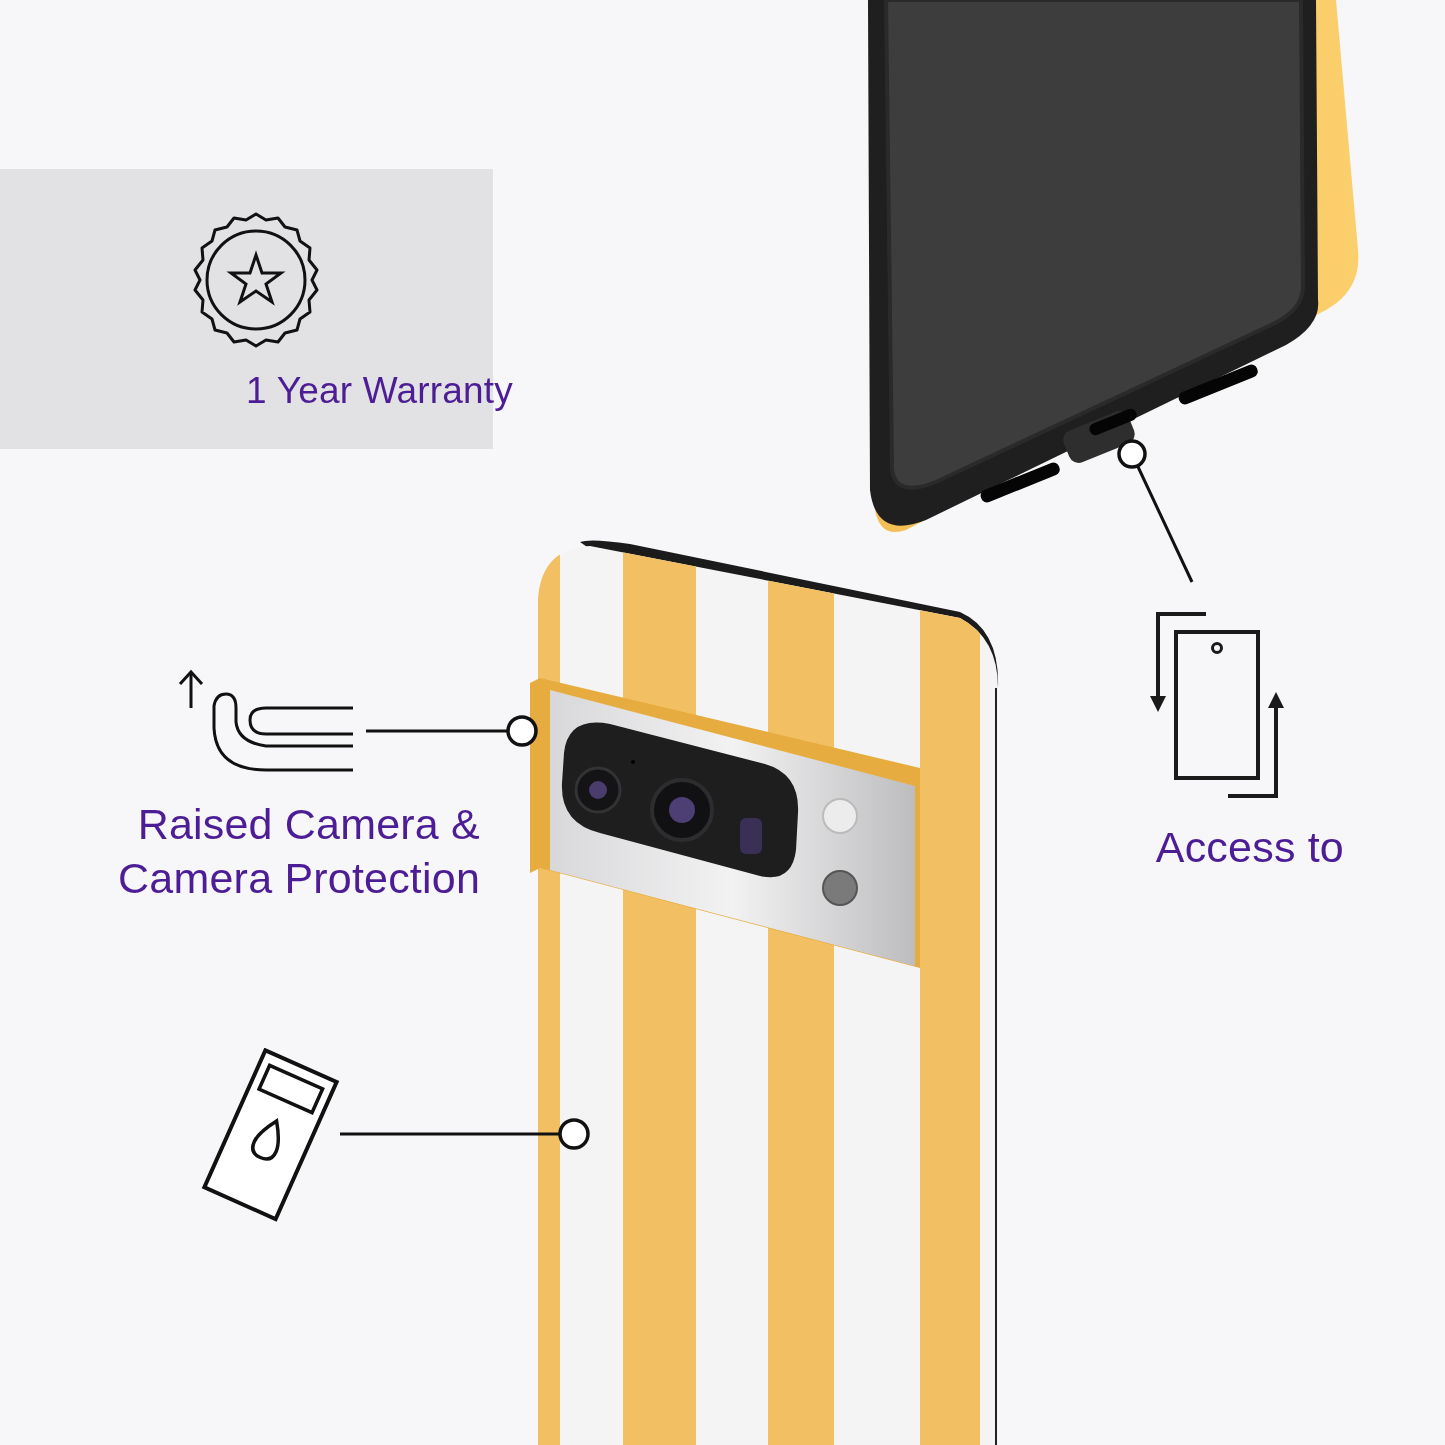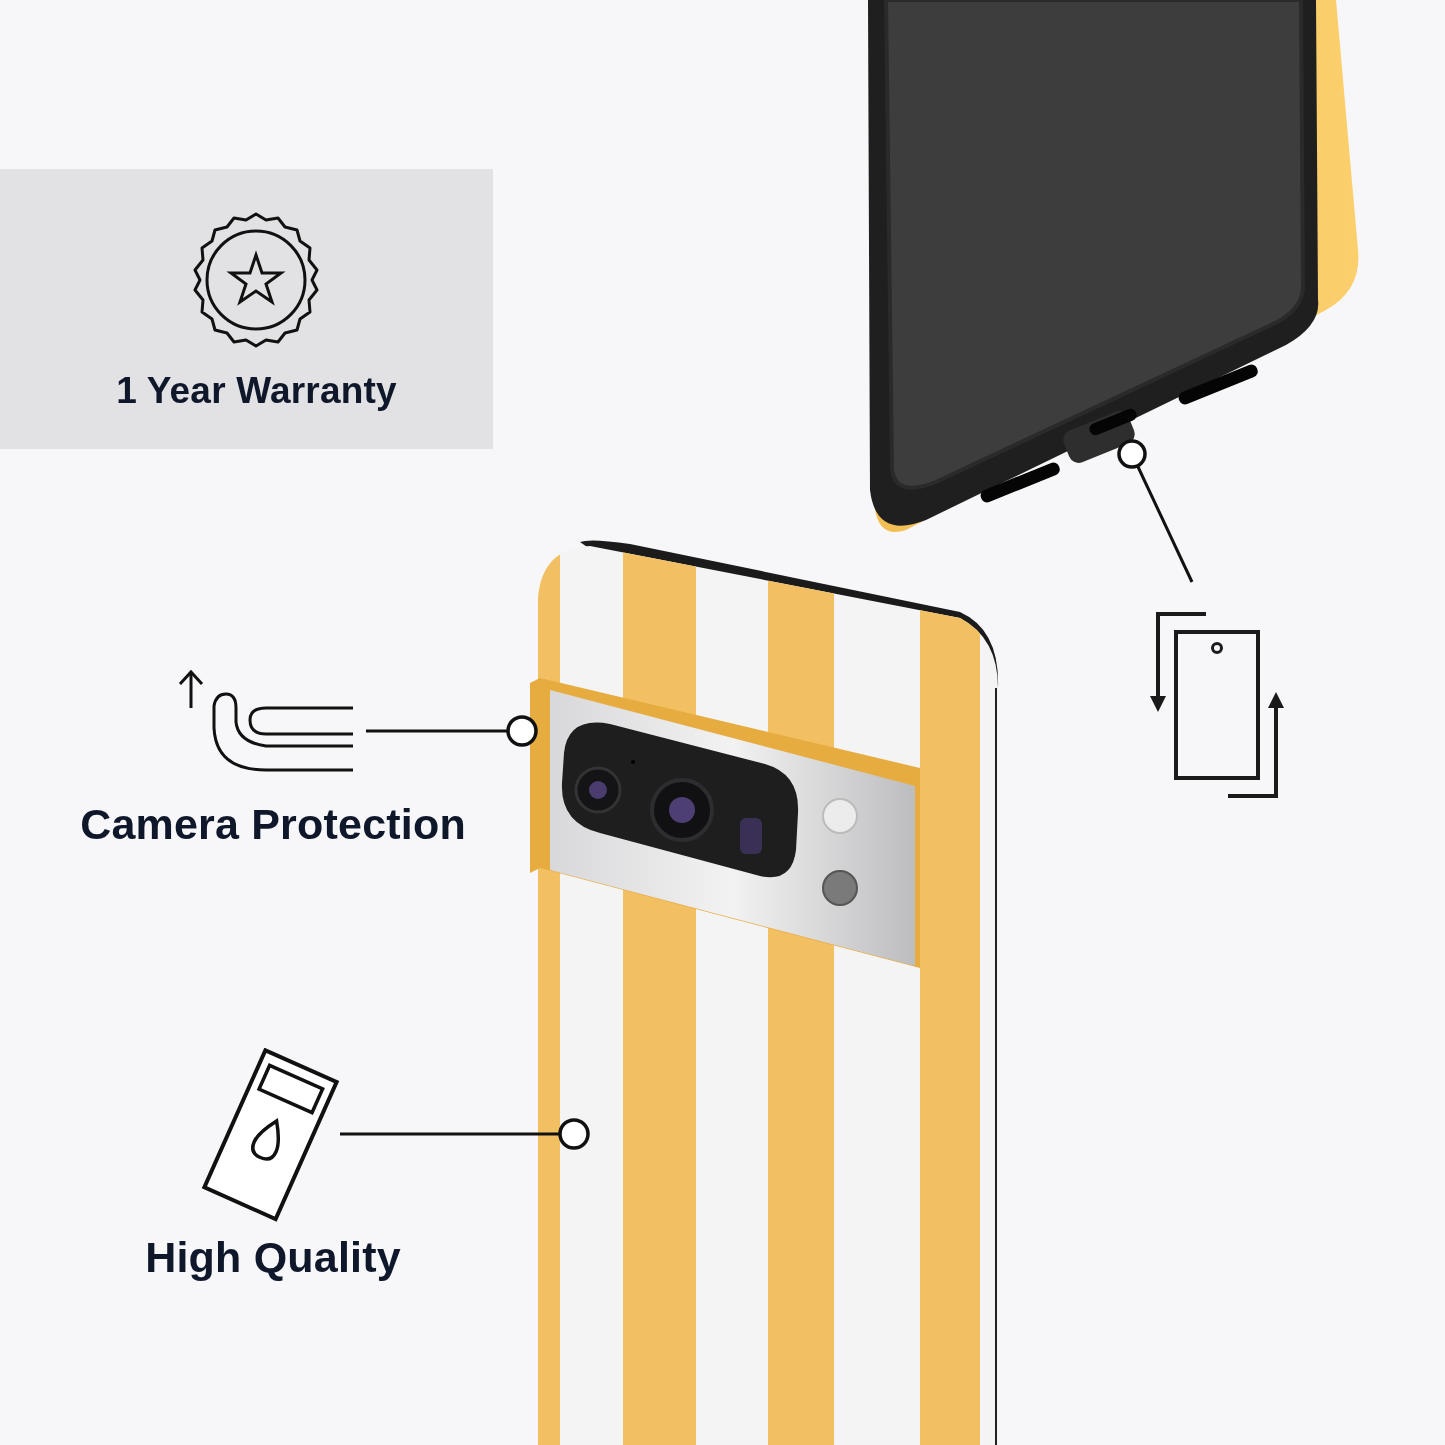--- a/index.html
+++ b/index.html
@@ -1,18 +1,18 @@
 <!DOCTYPE html>
 <html><head>
 <meta charset="utf-8">
 <style>
   html,body{margin:0;padding:0;}
   body{width:1445px;height:1445px;background:#f7f7f9;position:relative;overflow:hidden;font-family:"Liberation Sans",sans-serif;}
   .abs{position:absolute;}
-  .label{font-weight:bold;color:#0f172a;text-align:center;line-height:54px;font-size:43px;letter-spacing:0.2px;}
+  .label{font-weight:normal;color:#4c1d95;text-align:right;line-height:54px;font-size:43px;letter-spacing:0.2px;}
   .warranty-panel{left:0;top:169px;width:493px;height:280px;background:#e2e2e4;}
   .warranty-label{left:0;top:366px;width:513px;font-size:37px;line-height:50px;}
   svg{display:block;}
 </style>
 </head>
 <body>
 
 <div class="abs warranty-panel"></div>
 <div class="abs" style="left:186px;top:210px;">
   <svg width="140" height="140" viewBox="0 0 140 140">
@@ -58,20 +58,21 @@
   <svg width="140" height="192" viewBox="0 0 140 192">
     <polyline points="61,6 13,6 13,92" fill="none" stroke="#1a1a1a" stroke-width="4"></polyline>
     <polygon points="5,88 21,88 13,104" fill="#1a1a1a"></polygon>
     <rect x="31" y="24" width="82" height="146" fill="none" stroke="#1a1a1a" stroke-width="4"></rect>
     <circle cx="72" cy="40" r="4.5" fill="none" stroke="#1a1a1a" stroke-width="3"></circle>
     <polyline points="83,188 131,188 131,96" fill="none" stroke="#1a1a1a" stroke-width="4"></polyline>
     <polygon points="123,100 139,100 131,84" fill="#1a1a1a"></polygon>
   </svg>
 </div>
 <div class="abs label" style="left:1080px;top:820px;width:264px;">
+  <div>Access to</div>
 </div>
 
 <div class="abs" style="left:520px;top:538px;">
   <svg width="480" height="907" viewBox="0 0 480 907">
     <defs>
       <clipPath id="body">
         <path d="M18 60 Q22 10 70 8 L440 80 Q478 100 478 150 L478 907 L18 907 Z"></path>
       </clipPath>
       <linearGradient id="bar" x1="0" y1="0" x2="1" y2="0">
         <stop offset="0" stop-color="#d8d8da"></stop>
@@ -116,33 +117,33 @@
     <path d="M177 40 L90 40 Q74 40 74 52 Q74 66 90 66 L177 66" fill="none" stroke="#111" stroke-width="3"></path>
   </svg>
 </div>
 <div class="abs" style="left:364px;top:715px;">
   <svg width="180" height="32" viewBox="0 0 180 32">
     <line x1="2" y1="16" x2="143" y2="16" stroke="#111" stroke-width="3"></line>
     <circle cx="158" cy="16" r="14" fill="#fff" stroke="#111" stroke-width="3.5"></circle>
   </svg>
 </div>
 <div class="abs label" style="left:66px;top:797px;width:414px;">
+  <div>Raised Camera &amp;</div>
   <div>Camera Protection</div>
 </div>
 
 <div class="abs" style="left:196px;top:1048px;">
   <svg width="150" height="176" viewBox="0 0 150 176">
     <g transform="rotate(24 75 88)">
       <rect x="35" y="12" width="78" height="150" fill="#fff" stroke="#111" stroke-width="4"></rect>
       <rect x="45" y="24" width="58" height="26" fill="none" stroke="#111" stroke-width="3.5"></rect>
       <path d="M74 72 Q86 90 86 100 Q86 112 74 112 Q62 112 62 100 Q62 90 74 72 Z" fill="none" stroke="#111" stroke-width="3.5"></path>
     </g>
   </svg>
 </div>
 <div class="abs" style="left:338px;top:1118px;">
   <svg width="260" height="32" viewBox="0 0 260 32">
     <line x1="2" y1="16" x2="222" y2="16" stroke="#111" stroke-width="3"></line>
     <circle cx="236" cy="16" r="14" fill="#fff" stroke="#111" stroke-width="3.5"></circle>
   </svg>
 </div>
 <div class="abs label" style="left:66px;top:1230px;width:414px;">
-  <div>High Quality</div>
 </div>
 
 </body></html>

